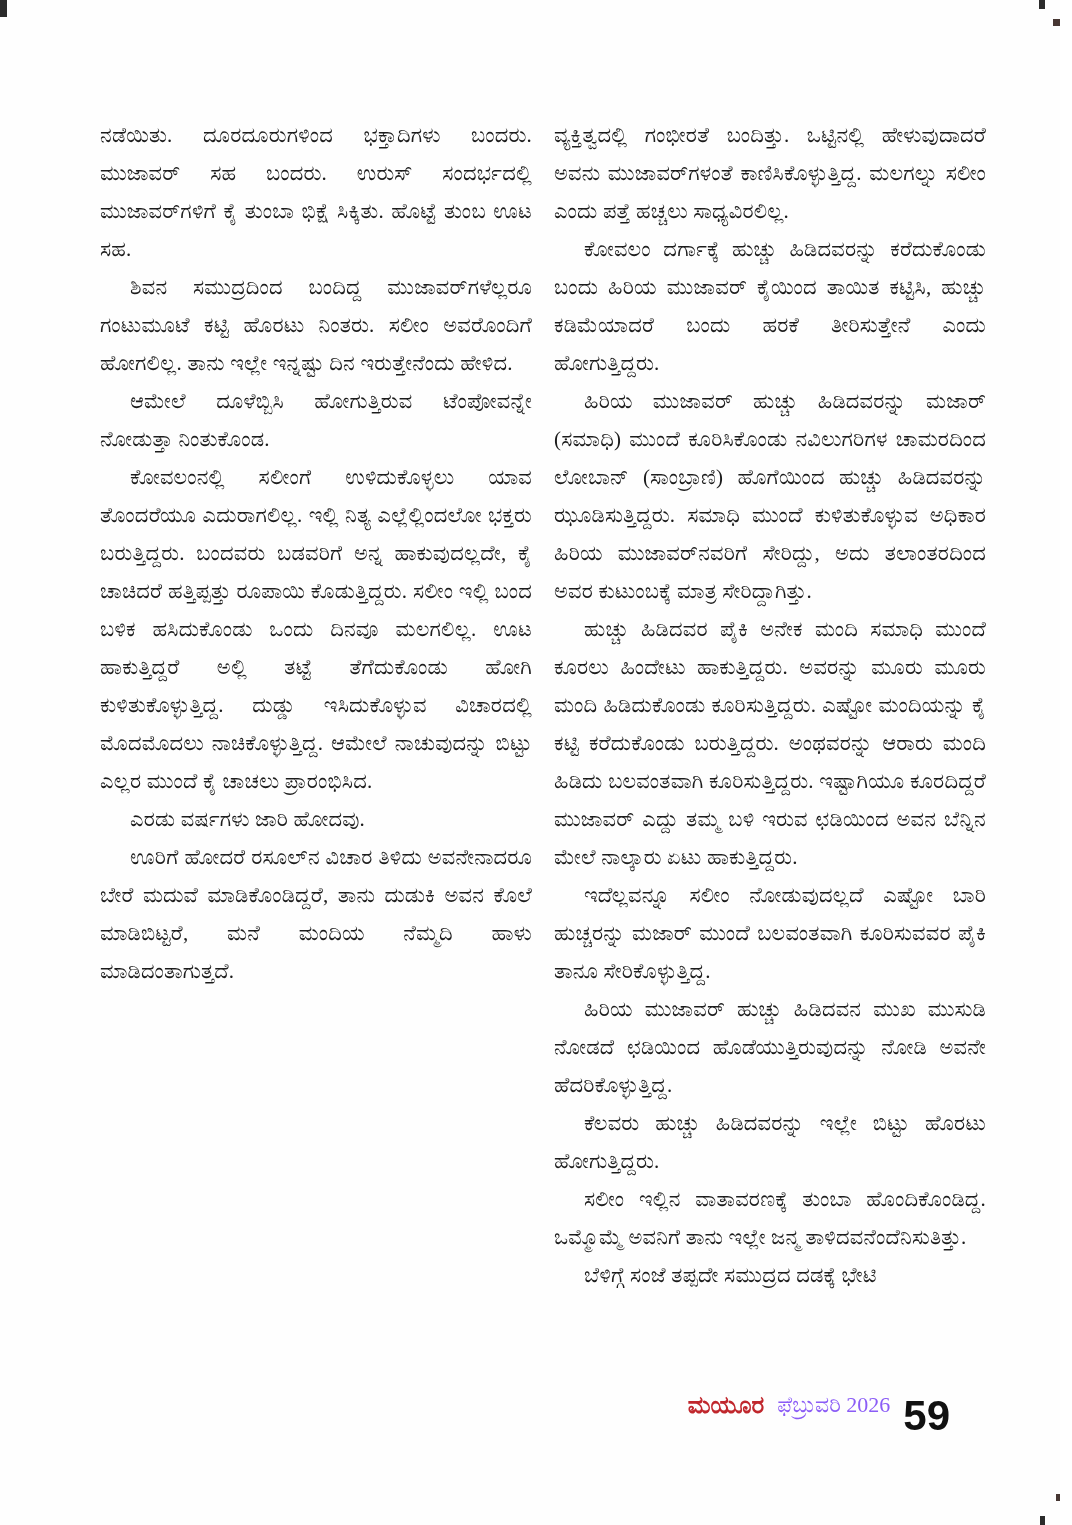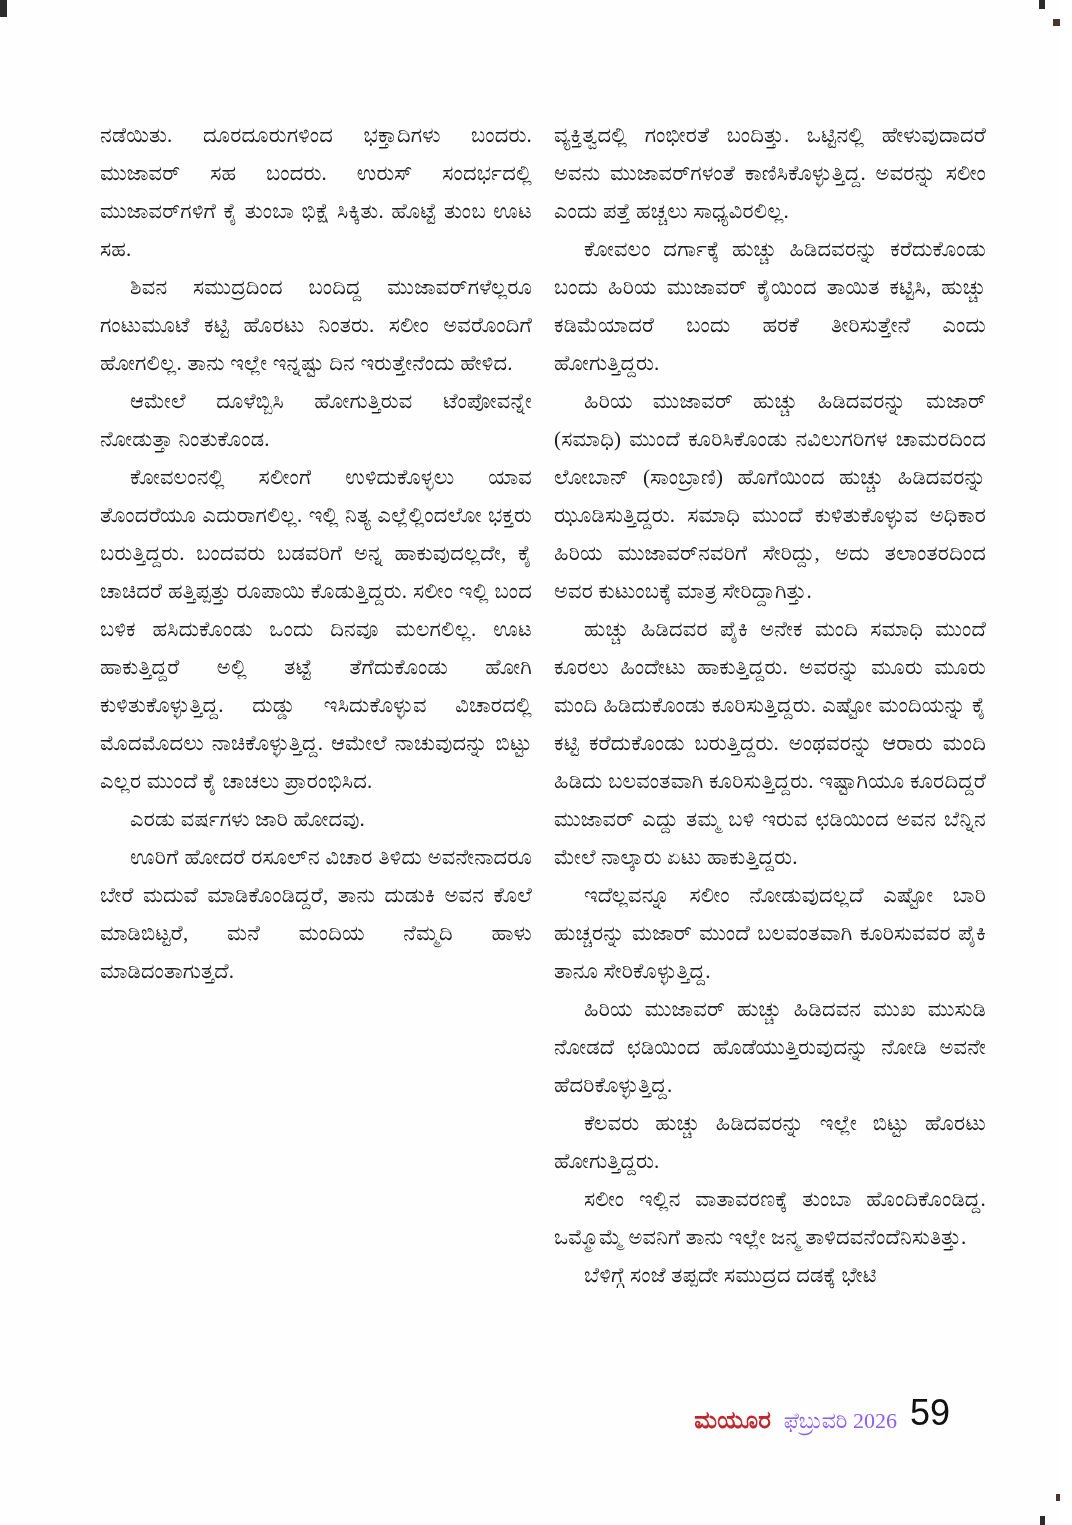--- a/index.html
+++ b/index.html
@@ -36,27 +36,27 @@
     line-height: 38px;
     letter-spacing: 0.2px;
   }
   .col p { margin: 0; text-indent: 30px; }
   .col p:first-child { text-indent: 0; }
   .page-footer {
     position: absolute;
     top: 1392px;
     right: 110px;
     display: flex;
-    align-items: flex-end;
+    align-items: flex-start;
     gap: 13px;
     white-space: nowrap;
   }
   .brand   { color: #c0272d; font-weight: bold; font-size: 24px; }
   .issue   { color: #8b5cf6; font-size: 22px; }
-  .pagenum { color: #111111; font-size: 36px; font-weight: normal; font-family: "Liberation Sans", sans-serif; }
+  .pagenum { color: #111111; font-size: 42px; font-weight: bold; font-family: "Liberation Sans", sans-serif; }
   .mark { position: absolute; background: #2b2b2b; }
   .mark-tl { left: 0;      top: 0;      width: 7px;  height: 17px; }
   .mark-tc { left: 1039px; top: 0;      width: 6px;  height: 9px;  }
   .mark-tr { left: 1053px; top: 19px;   width: 11px; height: 7px;  background: #473733; }
   .mark-br { left: 1056px; top: 1494px; width: 11px; height: 7px;  background: #473733; }
   .mark-bc { left: 1040px; top: 1516px; width: 5px;  height: 9px;  }
 </style>
 </head>
 <body>
 
@@ -71,21 +71,21 @@
   <main class="text-block">
     <div class="col">
         <p>ನಡೆಯಿತು. ದೂರದೂರುಗಳಿಂದ ಭಕ್ತಾದಿಗಳು ಬಂದರು. ಮುಜಾವರ್ ಸಹ ಬಂದರು. ಉರುಸ್ ಸಂದರ್ಭದಲ್ಲಿ ಮುಜಾವರ್‌ಗಳಿಗೆ ಕೈ ತುಂಬಾ ಭಿಕ್ಷೆ ಸಿಕ್ಕಿತು. ಹೊಟ್ಟೆ ತುಂಬ ಊಟ ಸಹ.</p>
         <p>ಶಿವನ ಸಮುದ್ರದಿಂದ ಬಂದಿದ್ದ ಮುಜಾವರ್‌ಗಳೆಲ್ಲರೂ ಗಂಟುಮೂಟೆ ಕಟ್ಟಿ ಹೊರಟು ನಿಂತರು. ಸಲೀಂ ಅವರೊಂದಿಗೆ ಹೋಗಲಿಲ್ಲ. ತಾನು ಇಲ್ಲೇ ಇನ್ನಷ್ಟು ದಿನ ಇರುತ್ತೇನೆಂದು ಹೇಳಿದ.</p>
         <p>ಆಮೇಲೆ ದೂಳೆಬ್ಬಿಸಿ ಹೋಗುತ್ತಿರುವ ಟೆಂಪೋವನ್ನೇ ನೋಡುತ್ತಾ ನಿಂತುಕೊಂಡ.</p>
         <p>ಕೋವಲಂನಲ್ಲಿ ಸಲೀಂಗೆ ಉಳಿದುಕೊಳ್ಳಲು ಯಾವ ತೊಂದರೆಯೂ ಎದುರಾಗಲಿಲ್ಲ. ಇಲ್ಲಿ ನಿತ್ಯ ಎಲ್ಲೆಲ್ಲಿಂದಲೋ ಭಕ್ತರು ಬರುತ್ತಿದ್ದರು. ಬಂದವರು ಬಡವರಿಗೆ ಅನ್ನ ಹಾಕುವುದಲ್ಲದೇ, ಕೈ ಚಾಚಿದರೆ ಹತ್ತಿಪ್ಪತ್ತು ರೂಪಾಯಿ ಕೊಡುತ್ತಿದ್ದರು. ಸಲೀಂ ಇಲ್ಲಿ ಬಂದ ಬಳಿಕ ಹಸಿದುಕೊಂಡು ಒಂದು ದಿನವೂ ಮಲಗಲಿಲ್ಲ. ಊಟ ಹಾಕುತ್ತಿದ್ದರೆ ಅಲ್ಲಿ ತಟ್ಟೆ ತೆಗೆದುಕೊಂಡು ಹೋಗಿ ಕುಳಿತುಕೊಳ್ಳುತ್ತಿದ್ದ. ದುಡ್ಡು ಇಸಿದುಕೊಳ್ಳುವ ವಿಚಾರದಲ್ಲಿ ಮೊದಮೊದಲು ನಾಚಿಕೊಳ್ಳುತ್ತಿದ್ದ. ಆಮೇಲೆ ನಾಚುವುದನ್ನು ಬಿಟ್ಟು ಎಲ್ಲರ ಮುಂದೆ ಕೈ ಚಾಚಲು ಪ್ರಾರಂಭಿಸಿದ.</p>
         <p>ಎರಡು ವರ್ಷಗಳು ಜಾರಿ ಹೋದವು.</p>
         <p>ಊರಿಗೆ ಹೋದರೆ ರಸೂಲ್‌ನ ವಿಚಾರ ತಿಳಿದು ಅವನೇನಾದರೂ ಬೇರೆ ಮದುವೆ ಮಾಡಿಕೊಂಡಿದ್ದರೆ, ತಾನು ದುಡುಕಿ ಅವನ ಕೊಲೆ ಮಾಡಿಬಿಟ್ಟರೆ, ಮನೆ ಮಂದಿಯ ನೆಮ್ಮದಿ ಹಾಳು ಮಾಡಿದಂತಾಗುತ್ತದೆ.</p>
       </div>
     <div class="col">
-        <p>ವ್ಯಕ್ತಿತ್ವದಲ್ಲಿ ಗಂಭೀರತೆ ಬಂದಿತ್ತು. ಒಟ್ಟಿನಲ್ಲಿ ಹೇಳುವುದಾದರೆ ಅವನು ಮುಜಾವರ್‌ಗಳಂತೆ ಕಾಣಿಸಿಕೊಳ್ಳುತ್ತಿದ್ದ. ಅವರನ್ನು ಸಲೀಂ ಎಂದು ಪತ್ತೆ ಹಚ್ಚಲು ಸಾಧ್ಯವಿರಲಿಲ್ಲ.</p>
+        <p>ವ್ಯಕ್ತಿತ್ವದಲ್ಲಿ ಗಂಭೀರತೆ ಬಂದಿತ್ತು. ಒಟ್ಟಿನಲ್ಲಿ ಹೇಳುವುದಾದರೆ ಅವನು ಮುಜಾವರ್‌ಗಳಂತೆ ಕಾಣಿಸಿಕೊಳ್ಳುತ್ತಿದ್ದ. ಮಲಗಲ್ನು ಸಲೀಂ ಎಂದು ಪತ್ತೆ ಹಚ್ಚಲು ಸಾಧ್ಯವಿರಲಿಲ್ಲ.</p>
         <p>ಕೋವಲಂ ದರ್ಗಾಕ್ಕೆ ಹುಚ್ಚು ಹಿಡಿದವರನ್ನು ಕರೆದುಕೊಂಡು ಬಂದು ಹಿರಿಯ ಮುಜಾವರ್ ಕೈಯಿಂದ ತಾಯಿತ ಕಟ್ಟಿಸಿ, ಹುಚ್ಚು ಕಡಿಮೆಯಾದರೆ ಬಂದು ಹರಕೆ ತೀರಿಸುತ್ತೇನೆ ಎಂದು ಹೋಗುತ್ತಿದ್ದರು.</p>
         <p>ಹಿರಿಯ ಮುಜಾವರ್ ಹುಚ್ಚು ಹಿಡಿದವರನ್ನು ಮಜಾರ್ (ಸಮಾಧಿ) ಮುಂದೆ ಕೂರಿಸಿಕೊಂಡು ನವಿಲುಗರಿಗಳ ಚಾಮರದಿಂದ ಲೋಬಾನ್ (ಸಾಂಬ್ರಾಣಿ) ಹೊಗೆಯಿಂದ ಹುಚ್ಚು ಹಿಡಿದವರನ್ನು ಝೂಡಿಸುತ್ತಿದ್ದರು. ಸಮಾಧಿ ಮುಂದೆ ಕುಳಿತುಕೊಳ್ಳುವ ಅಧಿಕಾರ ಹಿರಿಯ ಮುಜಾವರ್‌ನವರಿಗೆ ಸೇರಿದ್ದು, ಅದು ತಲಾಂತರದಿಂದ ಅವರ ಕುಟುಂಬಕ್ಕೆ ಮಾತ್ರ ಸೇರಿದ್ದಾಗಿತ್ತು.</p>
         <p>ಹುಚ್ಚು ಹಿಡಿದವರ ಪೈಕಿ ಅನೇಕ ಮಂದಿ ಸಮಾಧಿ ಮುಂದೆ ಕೂರಲು ಹಿಂದೇಟು ಹಾಕುತ್ತಿದ್ದರು. ಅವರನ್ನು ಮೂರು ಮೂರು ಮಂದಿ ಹಿಡಿದುಕೊಂಡು ಕೂರಿಸುತ್ತಿದ್ದರು. ಎಷ್ಟೋ ಮಂದಿಯನ್ನು ಕೈ ಕಟ್ಟಿ ಕರೆದುಕೊಂಡು ಬರುತ್ತಿದ್ದರು. ಅಂಥವರನ್ನು ಆರಾರು ಮಂದಿ ಹಿಡಿದು ಬಲವಂತವಾಗಿ ಕೂರಿಸುತ್ತಿದ್ದರು. ಇಷ್ಟಾಗಿಯೂ ಕೂರದಿದ್ದರೆ ಮುಜಾವರ್ ಎದ್ದು ತಮ್ಮ ಬಳಿ ಇರುವ ಛಡಿಯಿಂದ ಅವನ ಬೆನ್ನಿನ ಮೇಲೆ ನಾಲ್ಕಾರು ಏಟು ಹಾಕುತ್ತಿದ್ದರು.</p>
         <p>ಇದೆಲ್ಲವನ್ನೂ ಸಲೀಂ ನೋಡುವುದಲ್ಲದೆ ಎಷ್ಟೋ ಬಾರಿ ಹುಚ್ಚರನ್ನು ಮಜಾರ್ ಮುಂದೆ ಬಲವಂತವಾಗಿ ಕೂರಿಸುವವರ ಪೈಕಿ ತಾನೂ ಸೇರಿಕೊಳ್ಳುತ್ತಿದ್ದ.</p>
         <p>ಹಿರಿಯ ಮುಜಾವರ್ ಹುಚ್ಚು ಹಿಡಿದವನ ಮುಖ ಮುಸುಡಿ ನೋಡದೆ ಛಡಿಯಿಂದ ಹೊಡೆಯುತ್ತಿರುವುದನ್ನು ನೋಡಿ ಅವನೇ ಹೆದರಿಕೊಳ್ಳುತ್ತಿದ್ದ.</p>
         <p>ಕೆಲವರು ಹುಚ್ಚು ಹಿಡಿದವರನ್ನು ಇಲ್ಲೇ ಬಿಟ್ಟು ಹೊರಟು ಹೋಗುತ್ತಿದ್ದರು.</p>
         <p>ಸಲೀಂ ಇಲ್ಲಿನ ವಾತಾವರಣಕ್ಕೆ ತುಂಬಾ ಹೊಂದಿಕೊಂಡಿದ್ದ. ಒಮ್ಮೊಮ್ಮೆ ಅವನಿಗೆ ತಾನು ಇಲ್ಲೇ ಜನ್ಮ ತಾಳಿದವನೆಂದೆನಿಸುತಿತ್ತು.</p>
         <p>ಬೆಳಿಗ್ಗೆ ಸಂಜೆ ತಪ್ಪದೇ ಸಮುದ್ರದ ದಡಕ್ಕೆ ಭೇಟಿ</p>
       </div>
   </main>

